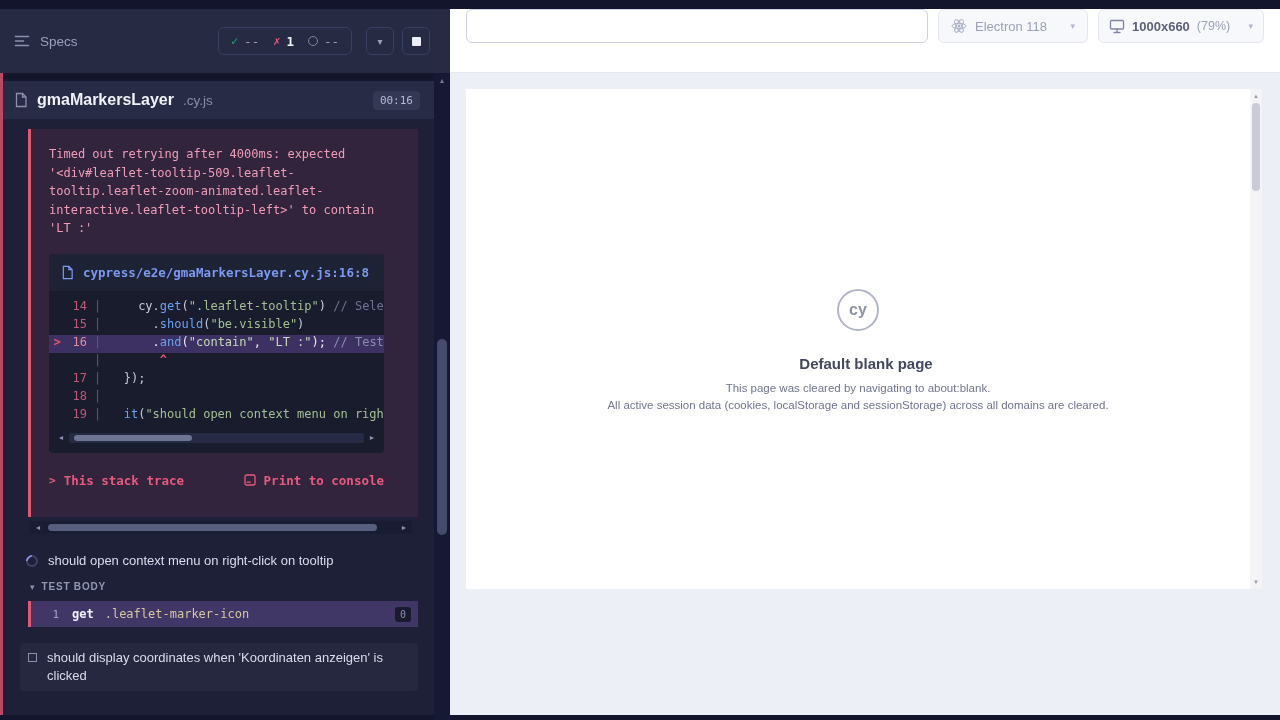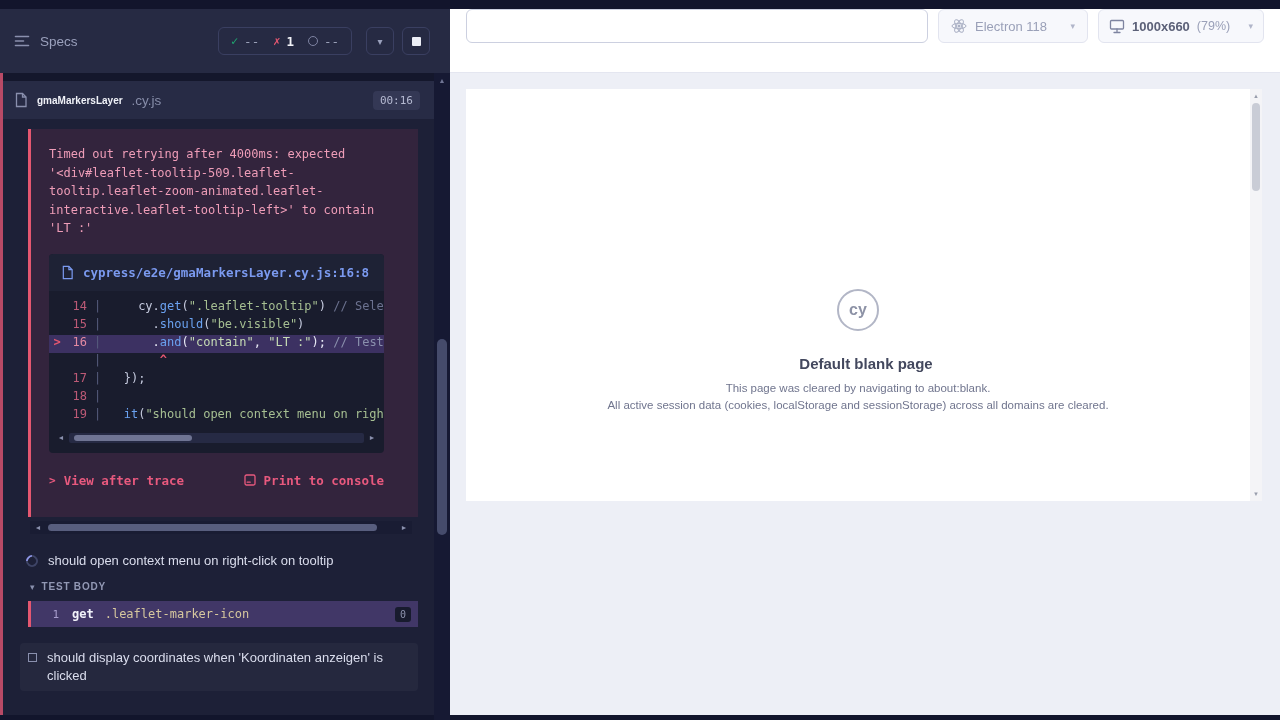--- a/index.html
+++ b/index.html
@@ -23,21 +23,21 @@
   .icon-check { color:#1fa971; font-size:12px; font-weight:bold; }
   .icon-fail { color:#e45770; font-size:12px; font-weight:bold; }
   .stat-failed-num { color:#f2f3f8; font-weight:bold; }
   .pending-circle { width:10px; height:10px; border:1.5px solid #7e83a2; border-radius:50%; display:inline-block; }
   .hbtn { width:28px; height:28px; border:1px solid #3a3f61; border-radius:6px; background:transparent;
           display:flex; align-items:center; justify-content:center; color:#9aa0bc; font-size:10px; cursor:pointer; }
   .stop-square { width:9px; height:9px; background:#eceef6; border-radius:1px; display:block; }
 
   .spec-row { position:absolute; top:72px; left:0; width:434px; height:38px; background:#272b45;
               display:flex; align-items:center; padding:0 14px; gap:9px; }
-  .spec-name { color:#f0f2f8; font-weight:bold; font-size:10px; }
+  .spec-name { color:#f0f2f8; font-weight:bold; font-size:16px; }
   .spec-ext { color:#878da9; font-size:13.5px; }
   .spec-duration { margin-left:auto; background:#343855; color:#b6bad2; font-size:11px; padding:3px 7px;
                    border-radius:4px; font-family:"DejaVu Sans Mono", monospace; }
 
   .error-panel { position:absolute; top:120px; left:28px; width:390px; min-height:388px; background:#33243d;
                  border-left:3px solid #e45770; padding:16px 18px; }
   .error-message { color:#ef9db8; font-size:12px; line-height:18.5px; overflow-wrap:anywhere; margin-bottom:16px; }
 
   .code-frame { background:#191c2d; border-radius:4px; margin-right:16px; overflow:hidden; }
   .cf-header { background:#1e2235; padding:10px 12px; display:flex; gap:9px; align-items:flex-start;
@@ -110,21 +110,21 @@
   .browser-select { margin-left:auto; width:150px; height:34px; border:1px solid #e2e4ef; background:#f7f8fc;
                     border-radius:6px; display:flex; align-items:center; gap:8px; padding:0 12px; cursor:pointer; }
   .browser-label { color:#9aa0b8; font-size:13px; }
   .sel-chev { margin-left:auto; color:#b0b5c9; font-size:9px; }
   .viewport-box { width:166px; height:34px; border:1px solid #e2e4ef; background:#f7f8fc; border-radius:6px;
                   display:flex; align-items:center; gap:7px; padding:0 10px; cursor:pointer; }
   .vp-size { color:#5c6178; font-size:13px; font-weight:bold; }
   .vp-scale { color:#9aa0b8; font-size:12.5px; }
 
   .aut-bg { position:absolute; top:64px; left:0; width:830px; height:642px; }
-  .aut-frame { position:absolute; left:16px; top:16px; width:796px; height:412px; background:#ffffff; }
+  .aut-frame { position:absolute; left:16px; top:16px; width:796px; height:500px; background:#ffffff; }
   .blank-content { position:absolute; left:0; right:12px; top:200px; text-align:center; }
   .cy-logo { width:42px; height:42px; border:2.5px solid #b2b6c6; border-radius:50%; margin:0 auto;
              line-height:37px; color:#8d92a6; font-size:16px; font-weight:bold; }
   .blank-title { margin-top:24px; font-size:15px; color:#43485e; font-weight:bold;padding-left:16px; }
   .blank-line { margin-top:10px; font-size:11.5px; color:#70758e; }
   .blank-line + .blank-line { margin-top:5px; }
 
   .aut-scrollbar { position:absolute; right:0; top:0; bottom:0; width:12px; background:#f4f4f7; }
   .aut-arr { position:absolute; left:0; width:12px; text-align:center; color:#989dac; font-size:6px; user-select:none; }
   .aut-arr.up { top:4px; } .aut-arr.down { bottom:4px; }
@@ -241,21 +241,21 @@
           <span class="track">
             <span class="thumb"></span>
           </span>
           <span class="scroll-arr">►</span>
         </div>
       </div>
 
       <div class="error-links">
         <span class="stack-link mono">
           <span class="stack-chev">&gt;</span>
-          <span>View after trace</span>
+          <span>This stack trace</span>
         </span>
         <span class="print-link mono">
           <svg width="12" height="12" viewBox="0 0 12 12">
             <rect x="1" y="1" width="10" height="10" rx="1.5" fill="none" stroke="#e8597e" stroke-width="1.3"></rect>
             <path d="M3.2 8.2h3" stroke="#e8597e" stroke-width="1.3" stroke-linecap="round"></path>
           </svg>
           <span>Print to console</span>
         </span>
       </div>
     </div>

